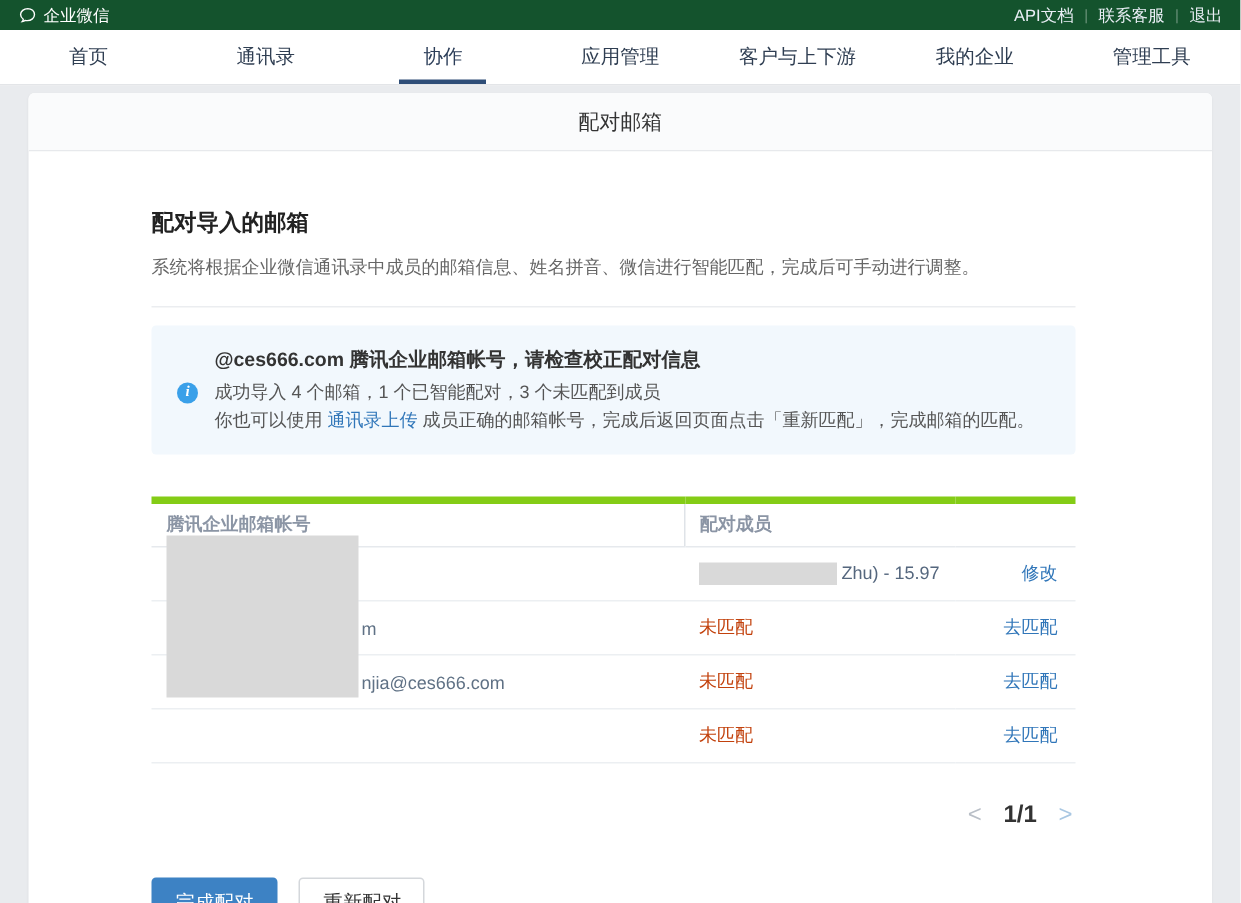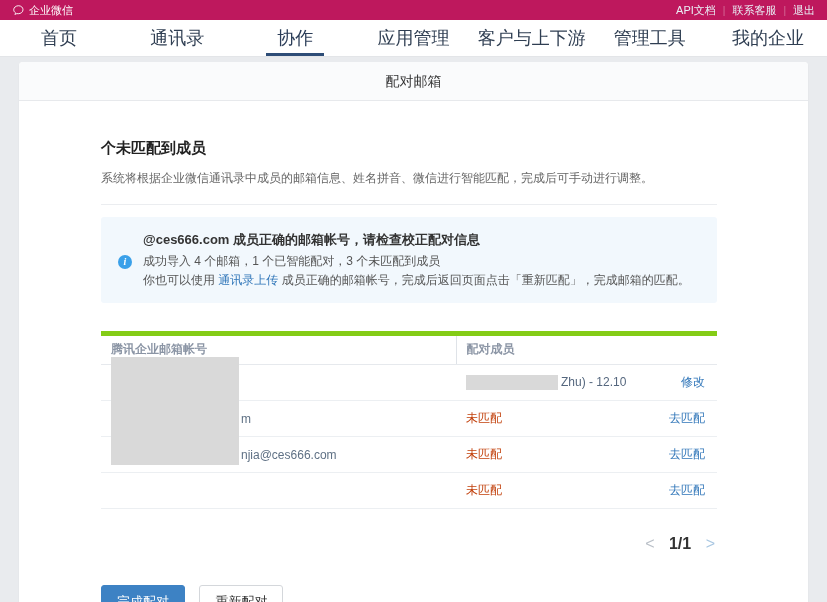--- a/index.html
+++ b/index.html
@@ -5,35 +5,35 @@
   * { box-sizing: border-box; margin: 0; padding: 0; }
   html,body { width: 827px; height: 602px; }
   body {
     font-family: "Liberation Sans", "DejaVu Sans", sans-serif;
     background: #e9ebee;
     overflow: hidden;
     color: #333;
   }
   
   .topbar {
-    height: 20px; background: #be185d; color: #fff;
+    height: 20px; background: #14532d; color: #fff;
     display: flex; align-items: center; padding: 0 12px; font-size: 11px; gap: 27px;
   }
   .brand { display: flex; align-items: center; gap: 4px; }
   .brand svg { display: block; }
   .topbar-right { margin-left: auto; display: flex; align-items: center; }
   .topbar-link { color: #e9eef5; text-decoration: none; cursor: pointer; text-align: right; }
   .topbar-sep { color: rgba(255,255,255,.35); margin: 0 7px; font-size: 10px; }
   
   .navbar {
     height: 37px; background: #fff; border-bottom: 1px solid #e3e5e8;
     display: flex; align-items: stretch;
   }
   .tab {
-    flex: 1; text-align: center; line-height: 36px; font-size: 18px;
+    flex: 1; text-align: center; line-height: 36px; font-size: 13px;
     color: #2f3e52; position: relative; cursor: pointer;
   }
   .tab.active { color: #2b3d58; }
   .tab.active::after {
     content: ""; position: absolute; left: 50%; transform: translateX(-50%);
     bottom: 0; width: 58px; height: 3px; background: #2e4d77;
   }
   
   .card {
     width: 789px; margin: 5px auto 0; background: #fff; border-radius: 4px;
@@ -116,35 +116,35 @@
     <a class="topbar-link">退出</a>
   </div>
 </div>
 
 <div class="navbar">
   <div class="tab">首页</div>
   <div class="tab">通讯录</div>
   <div class="tab active">协作</div>
   <div class="tab">应用管理</div>
   <div class="tab">客户与上下游</div>
+  <div class="tab">我的企业</div>
   <div class="tab">管理工具</div>
-  <div class="tab">我的企业</div>
 </div>
 
 <div class="card">
   <div class="card-header">配对邮箱</div>
   <div class="card-body">
 
-    <div class="section-heading">个未匹配到成员</div>
+    <div class="section-heading">配对导入的邮箱</div>
     <div class="section-desc">系统将根据企业微信通讯录中成员的邮箱信息、姓名拼音、微信进行智能匹配，完成后可手动进行调整。</div>
     <div class="divider"></div>
 
     <div class="notice">
       <span class="info-icon">i</span>
-      <div class="notice-title">@ces666.com 成员正确的邮箱帐号，请检查校正配对信息</div>
+      <div class="notice-title">@ces666.com 腾讯企业邮箱帐号，请检查校正配对信息</div>
       <div>成功导入 4 个邮箱，1 个已智能配对，3 个未匹配到成员</div>
       <div><span>你也可以使用 </span><a class="text-link">通讯录上传</a><span> 成员正确的邮箱帐号，完成后返回页面点击「重新匹配」，完成邮箱的匹配。</span></div>
     </div>
 
     <div class="table-wrap">
       <div class="redact-overlay"></div>
       <table>
         <colgroup>
             <col class="c1">
             <col class="c2">
@@ -152,21 +152,21 @@
           </colgroup>
         <thead>
           <tr>
             <th>腾讯企业邮箱帐号</th>
             <th class="member-th" colspan="2">配对成员</th>
           </tr>
         </thead>
         <tbody>
           <tr>
             <td><span class="email-spacer"></span><span></span></td>
-            <td class="member"><span class="redact-inline"></span><span>Zhu) - 12.10</span></td>
+            <td class="member"><span class="redact-inline"></span><span>Zhu) - 15.97</span></td>
             <td class="action"><a>修改</a></td>
           </tr>
           <tr>
             <td><span class="email-spacer"></span><span>m</span></td>
             <td class="member unmatched">未匹配</td>
             <td class="action"><a>去匹配</a></td>
           </tr>
           <tr>
             <td><span class="email-spacer"></span><span>njia@ces666.com</span></td>
             <td class="member unmatched">未匹配</td>

